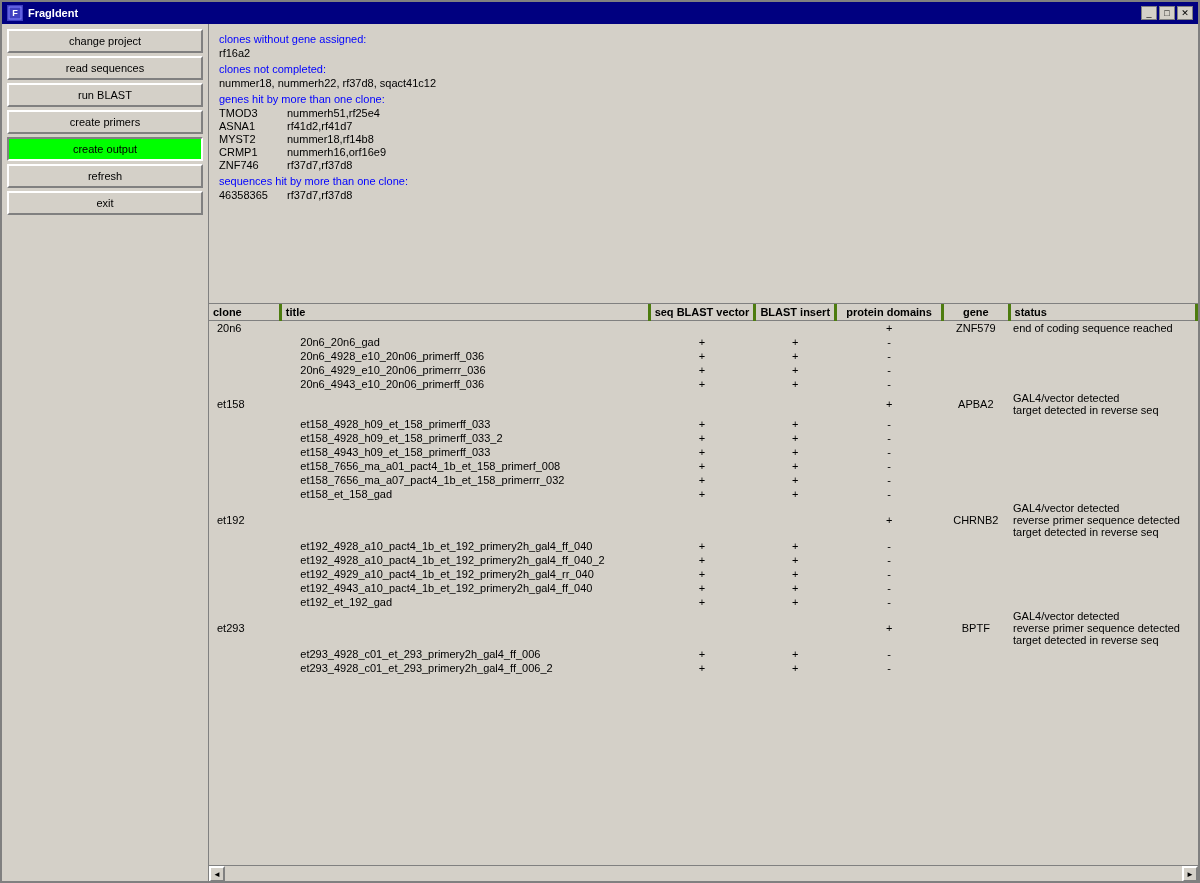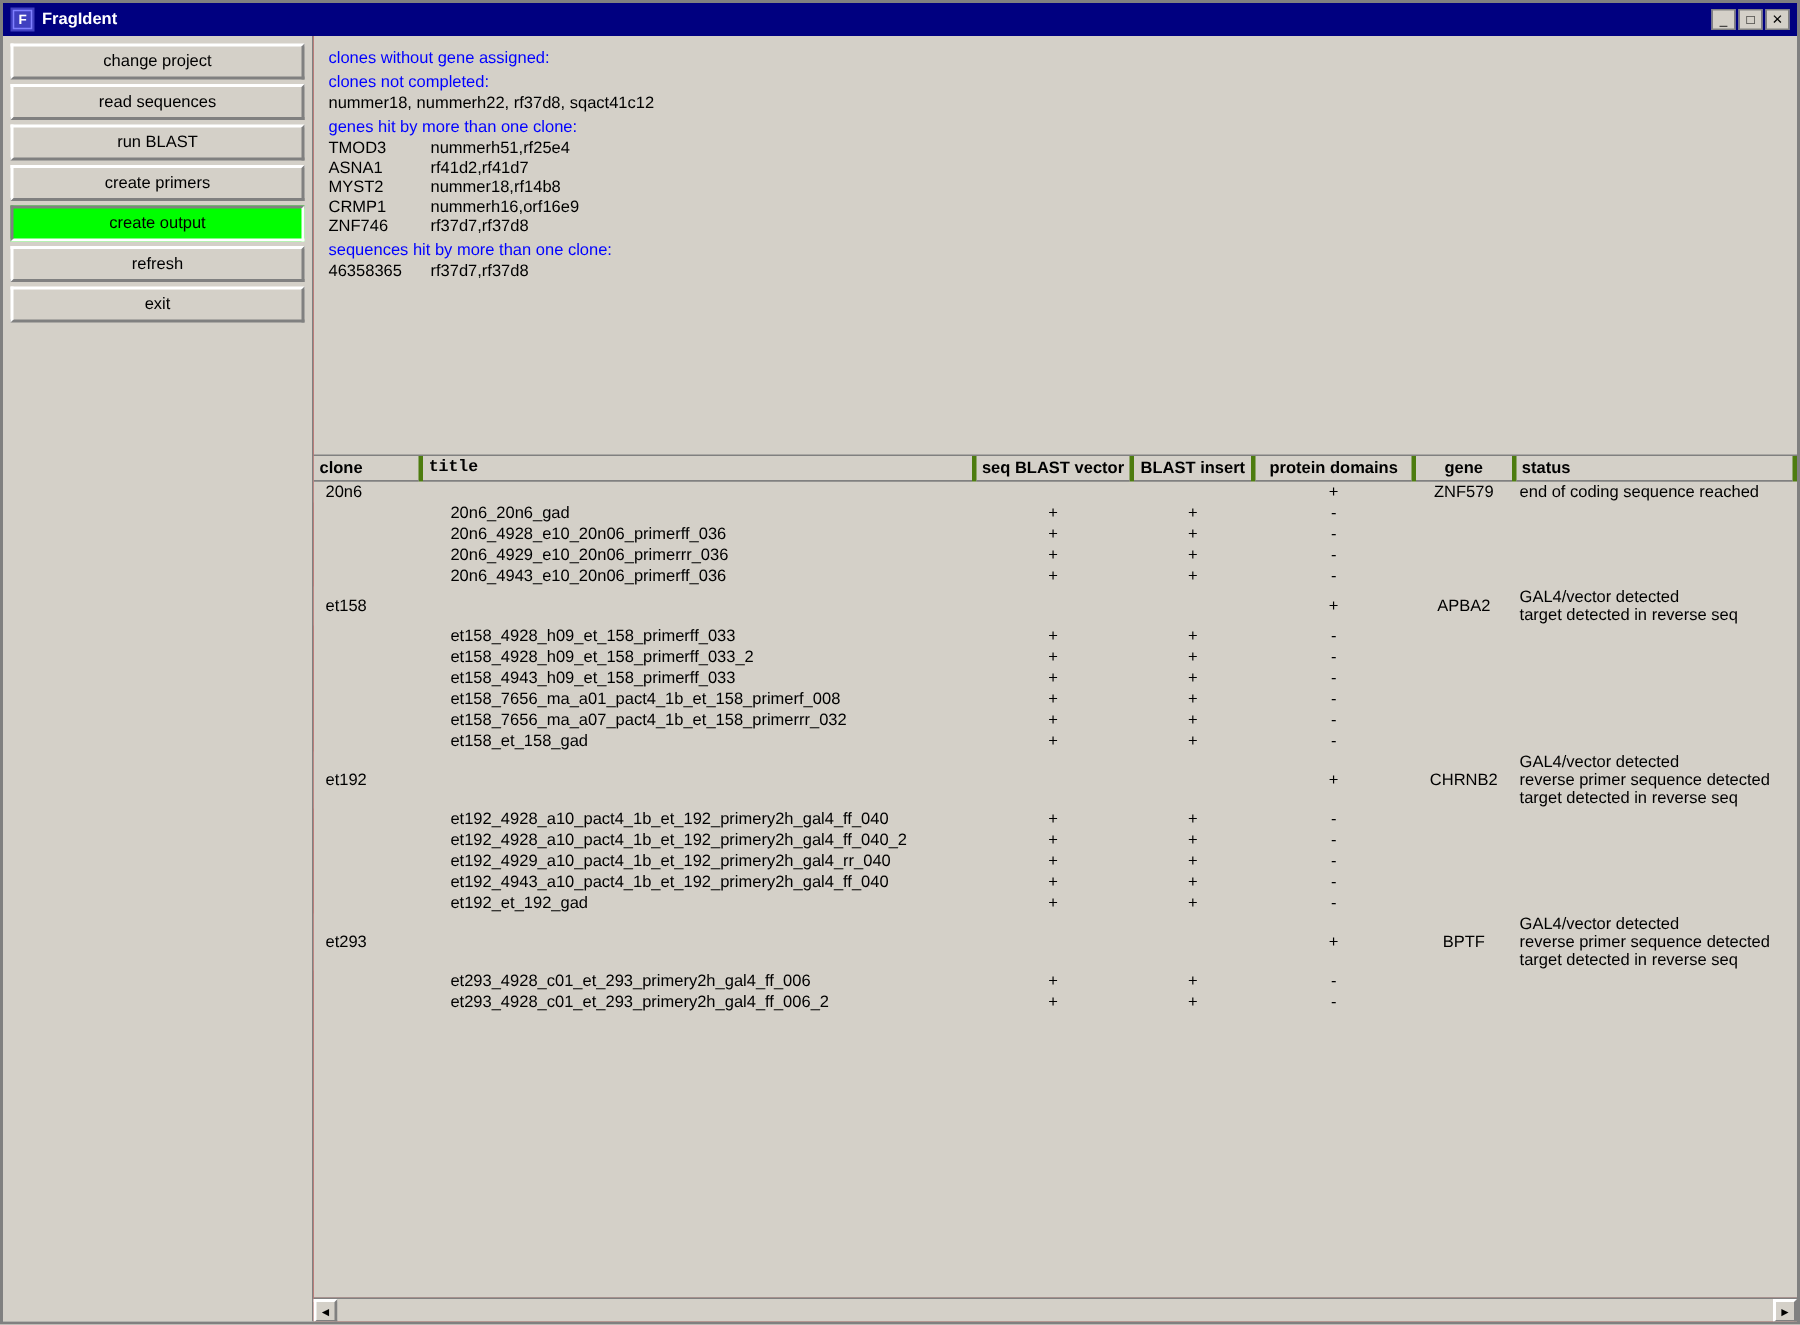--- a/index.html
+++ b/index.html
@@ -246,20 +246,21 @@
       <button class="sidebar-btn">create primers</button>
       <button class="sidebar-btn active">create output</button>
       <button class="sidebar-btn">refresh</button>
       <button class="sidebar-btn">exit</button>
     </div>
 
     <div class="content-area">
 
       <div class="info-panel">
         <div class="section-label">clones without gene assigned:</div>
+        <div class="info-text">rf16a2</div>
         <div class="section-label">clones not completed:</div>
         <div class="info-text">nummer18, nummerh22, rf37d8, sqact41c12</div>
         <div class="section-label">genes hit by more than one clone:</div>
         <div class="gene-row">
           <span class="gene-name">TMOD3</span>
           <span class="gene-val">nummerh51,rf25e4</span>
         </div>
         <div class="gene-row">
           <span class="gene-name">ASNA1</span>
           <span class="gene-val">rf41d2,rf41d7</span>
@@ -281,21 +282,21 @@
           <span class="gene-name">46358365</span>
           <span class="gene-val">rf37d7,rf37d8</span>
         </div>
       </div>
 
       <div class="table-container">
         <table>
           <thead>
             <tr>
               <th class="col-header col-header-left" style="width:80px;">clone</th>
-              <th class="col-header col-header-left" style="width:380px;font-family:Liberation Mono, monospace;">title</th>
+              <th class="col-header col-header-left" style="width:380px;">title</th>
               <th class="col-header" style="width:100px;">seq BLAST vector</th>
               <th class="col-header" style="width:80px;">BLAST insert</th>
               <th class="col-header" style="width:110px;">protein domains</th>
               <th class="col-header" style="width:70px;">gene</th>
               <th class="col-header col-header-left" style="width:220px;">status</th>
             </tr>
           </thead>
           <tbody id="table-body">
           <tr class="clone-row">
     <td class="clone-name">20n6</td>

